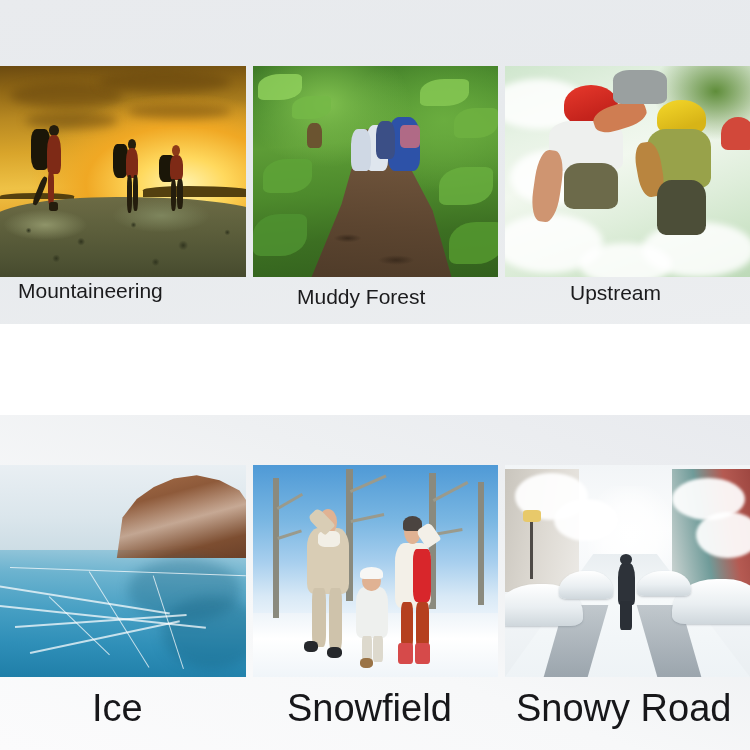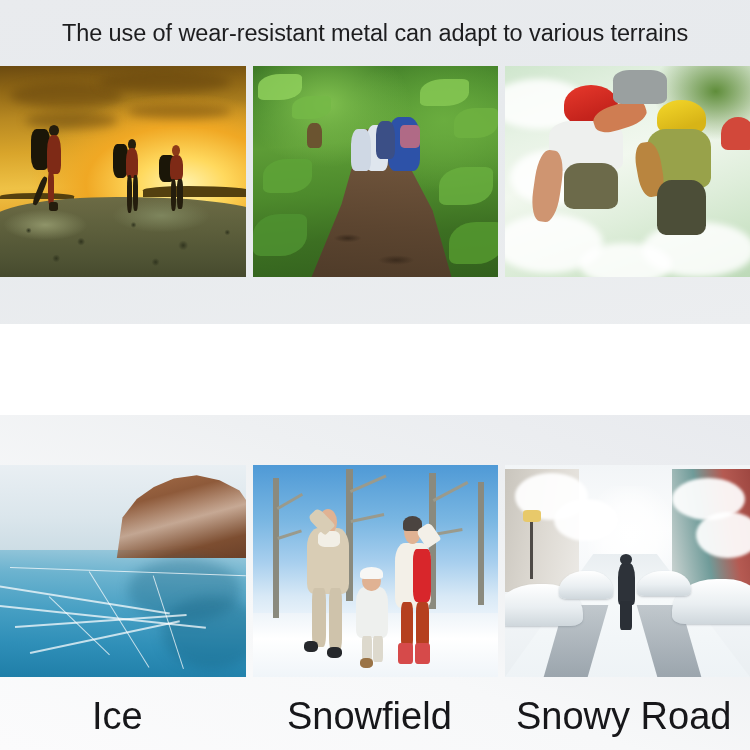--- a/index.html
+++ b/index.html
@@ -112,21 +112,21 @@
   .cellb.c3 { left: 505px; width: 245px; }
 
   .labels-bottom {
     position: absolute;
     left: 0; top: 272px;
     width: 750px;
     height: 60px;
   }
   .label-bottom {
     position: absolute;
-    top: 8px;
+    top: 0;
     font-size: 38px;
     color: #17171a;
     white-space: nowrap;
   }
   .label-bottom.l1 { left: 92px; }
   .label-bottom.l2 { left: 287px; }
   .label-bottom.l3 { left: 516px; }
 
   
 
@@ -341,21 +341,20 @@
   }
   .sr-lamp { position: absolute; background: #4e4a46; }
 </style>
 </head>
 <body>
 
 <div class="page">
 
   <div class="section-top">
 
-    <div class="headline">The use of wear-resistant metal can adapt to various terrains</div>
 
     <div class="row-top">
 
       <div class="cell c1">
         <div class="photo pic-mountain">
           <div class="mt-cloud" style="left:4%;top:8%;width:46%;height:12%;"></div>
           <div class="mt-cloud" style="left:40%;top:3%;width:54%;height:10%;"></div>
           <div class="mt-cloud" style="left:10%;top:22%;width:38%;height:8%;"></div>
           <div class="mt-cloud" style="left:52%;top:18%;width:42%;height:7%;"></div>
           <div class="mt-ridge" style="left:0;top:60%;width:30%;height:3%;border-radius:50% 50% 0 0;"></div>
@@ -429,20 +428,25 @@
           <div class="us-arm" style="left:54%;top:36%;width:10%;height:26%;background:#b9853f;transform:rotate(-10deg);"></div>
           <div class="us-torso" style="left:62%;top:54%;width:20%;height:26%;background:#4c4e38;"></div>
 
           <div class="us-torso" style="left:44%;top:2%;width:22%;height:16%;background:#9aa0a0;"></div>
           <div class="us-torso" style="left:88%;top:24%;width:14%;height:16%;background:#d2483a;border-radius:50% 50% 20% 20%;"></div>
         </div>
       </div>
 
     </div>
 
+    <div class="labels-top">
+      <div class="label-top l1">Mountaineering</div>
+      <div class="label-top l2">Muddy Forest</div>
+      <div class="label-top l3">Upstream</div>
+    </div>
   </div>
 
   <div class="gap-white"></div>
 
   <div class="section-bottom">
 
     <div class="row-bottom">
 
       <div class="cellb c1">
         <div class="photo pic-ice">

